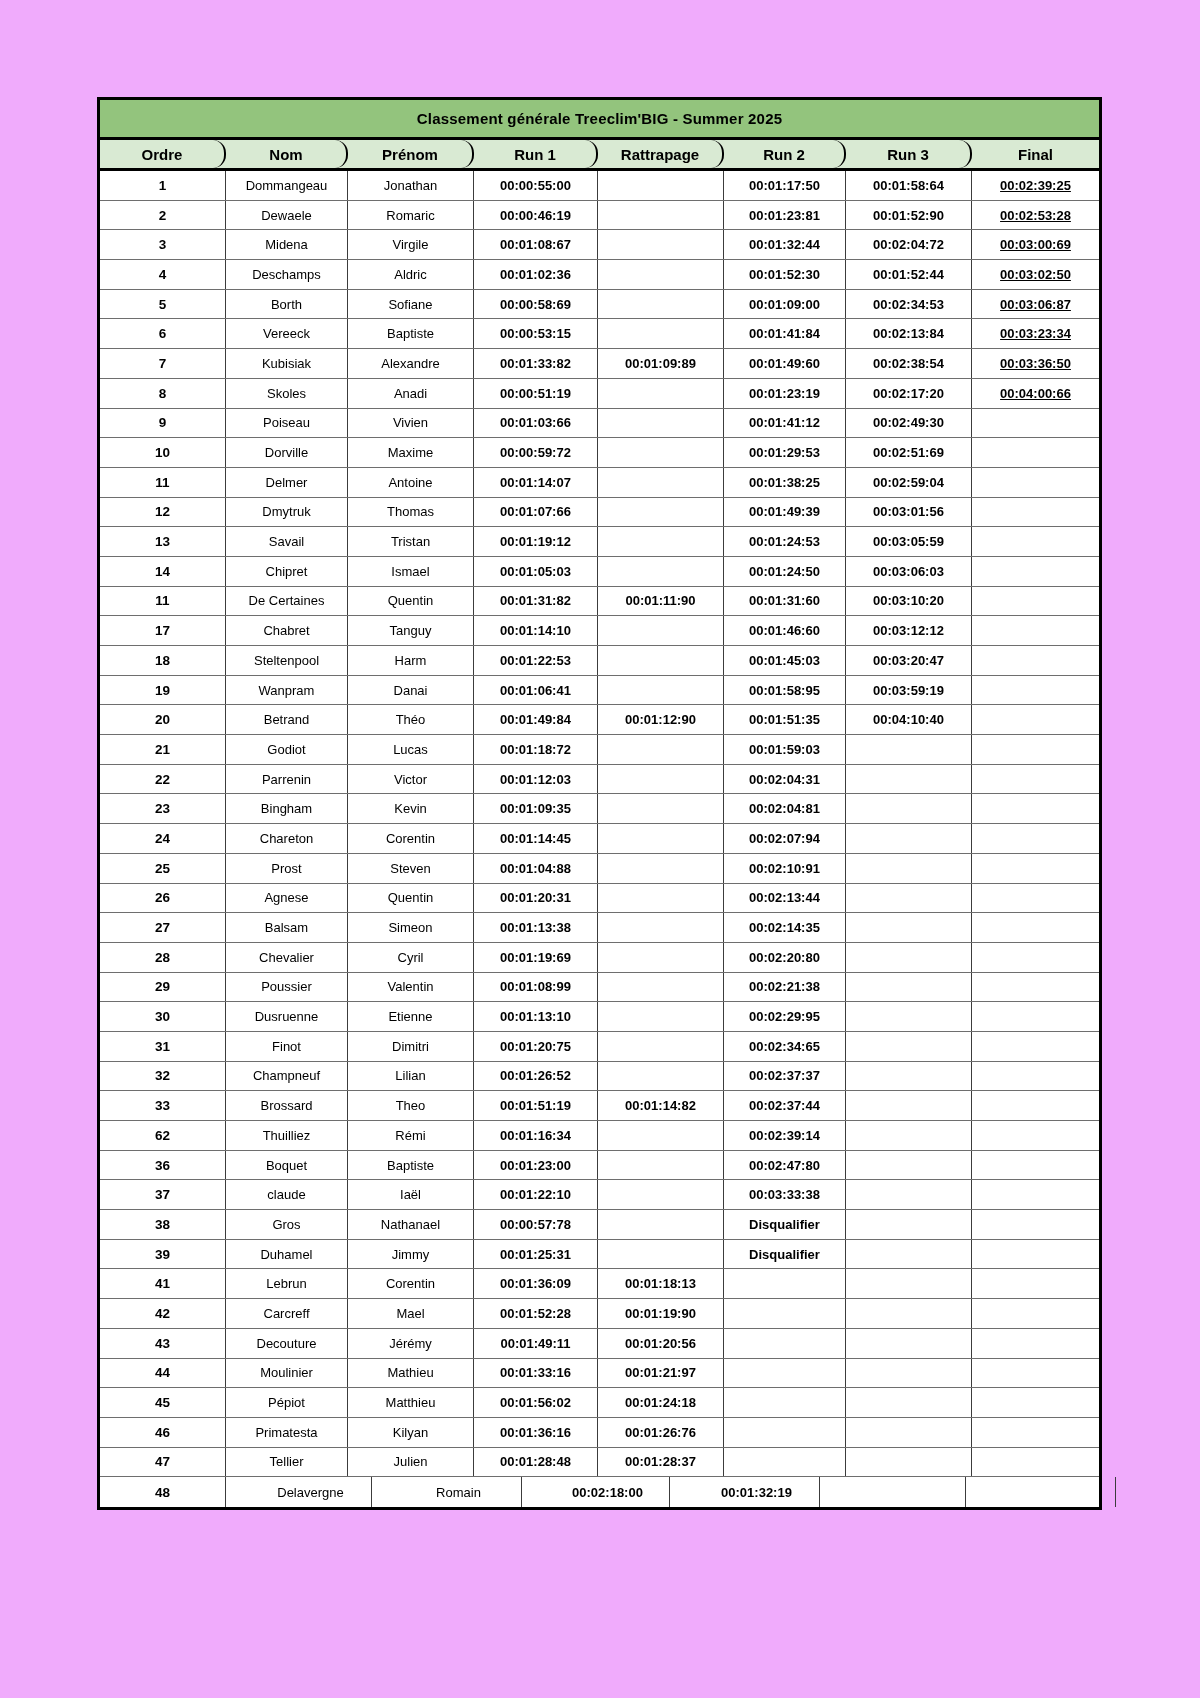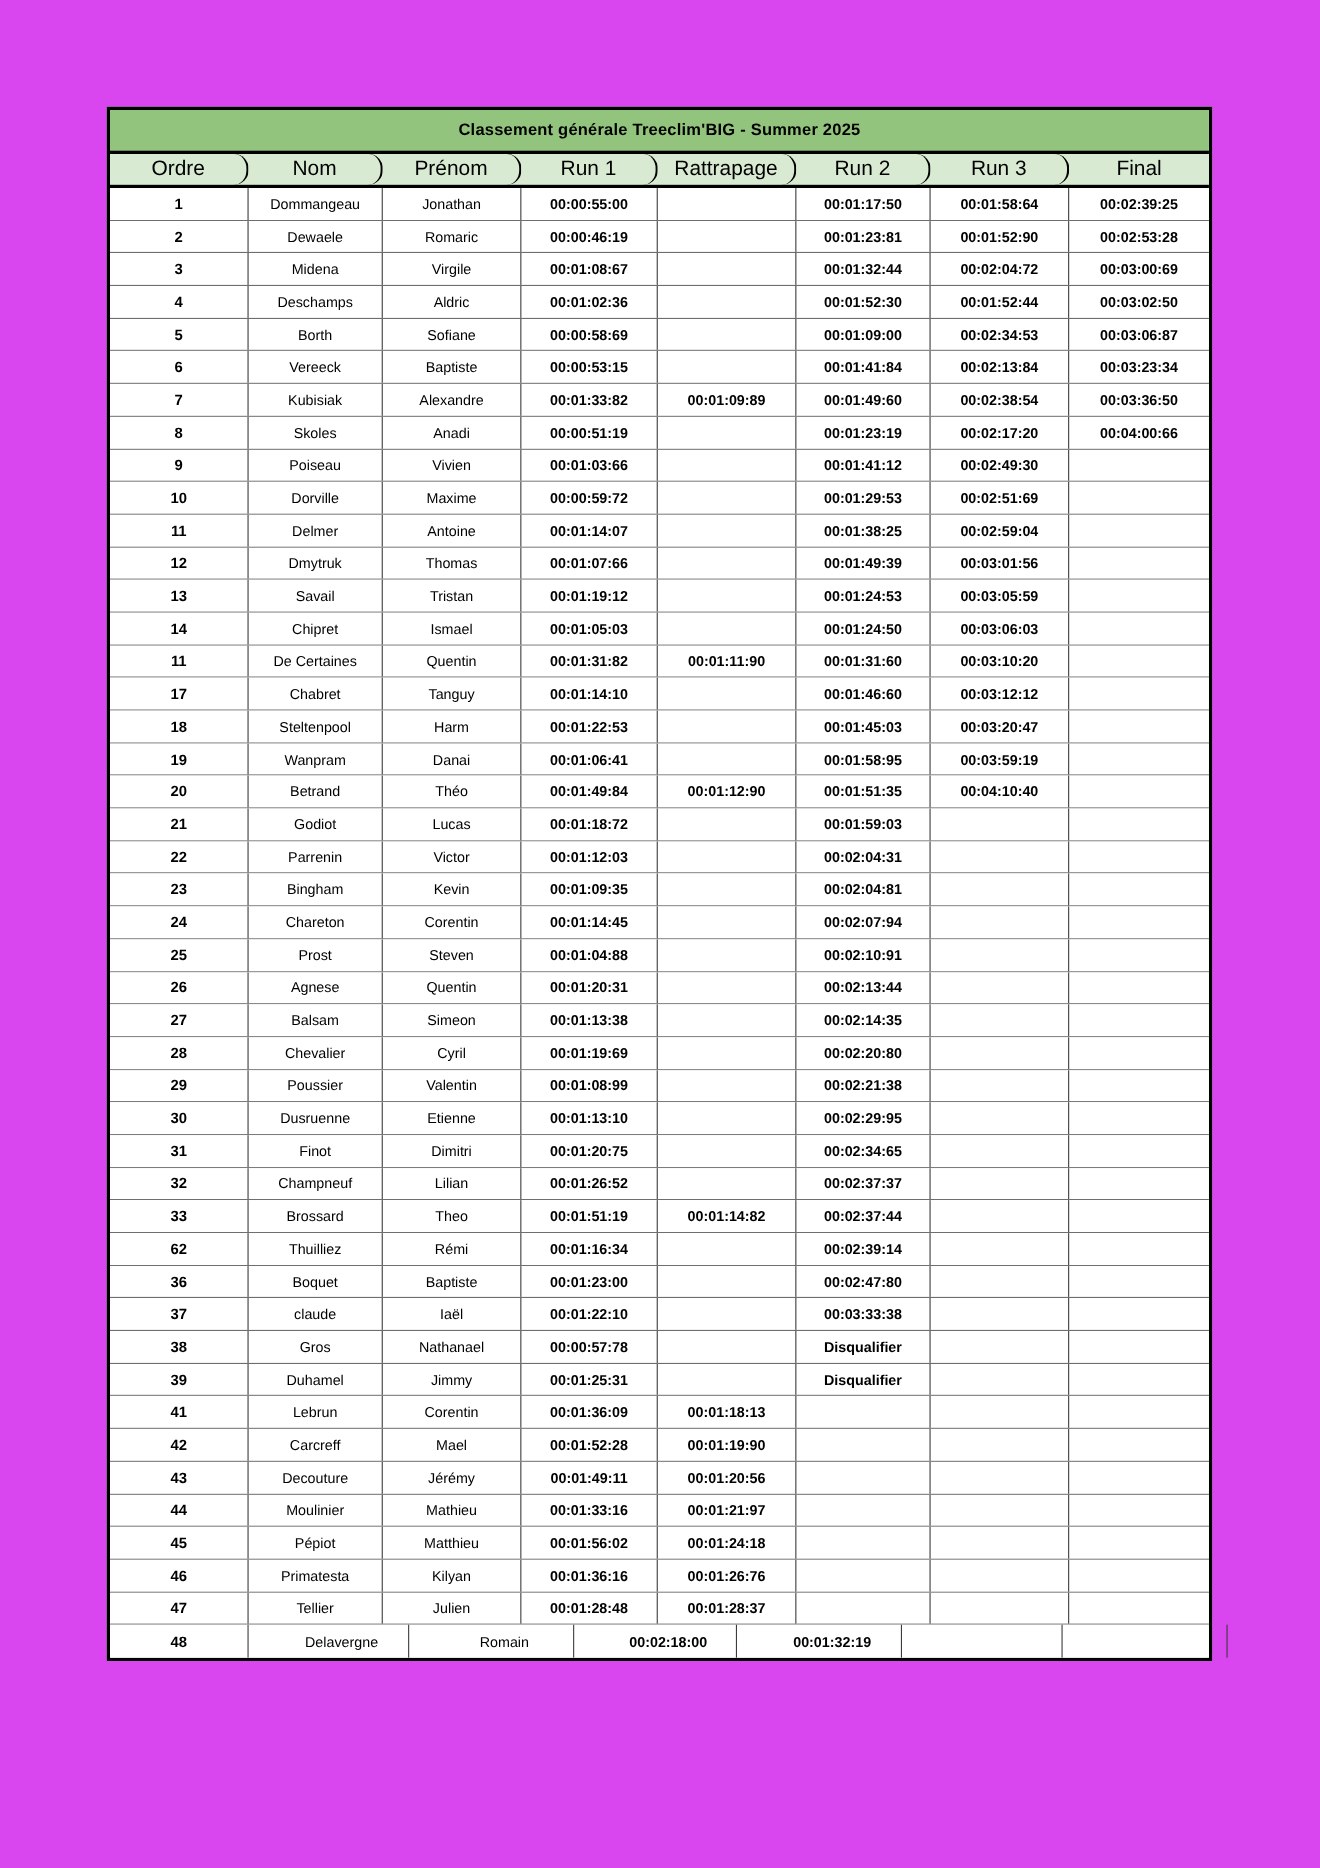--- a/index.html
+++ b/index.html
@@ -6,21 +6,21 @@
     margin: 0;
     padding: 0;
     background: #ffffff;
     font-family: "Liberation Sans", sans-serif;
     color: #000;
   }
   .page {
     position: relative;
     width: 1200px;
     height: 1698px;
-    background: #d946ef;
+    background: #f0abfc;
     overflow: hidden;
   }
   .sheet-table {
     position: absolute;
     left: 97px;
     top: 97px;
     width: 1005px;
     border: 3px solid #000;
     background: #fff;
     box-sizing: border-box;
@@ -42,22 +42,22 @@
     grid-template-columns: 126px 122px 126px 124px 126px 122px 126px auto;
     height: 31px;
     box-sizing: border-box;
     background: var(--header-bg, #d9ead3);
     border-bottom: 3px solid #000;
   }
   .hcell {
     display: flex;
     align-items: center;
     justify-content: center;
-    font-weight: normal;
-    font-size: 19px;
+    font-weight: bold;
+    font-size: 15px;
     border-right: 2px solid #000;
     box-sizing: border-box;
     border-radius: 13px;
   }
   .hcell:last-child { border-right: none; }
   .tbody-rows { width: 100%; }
   .trow {
     display: grid;
     grid-template-columns: 126px 122px 126px 124px 126px 122px 126px auto;
     height: 29.7px;
@@ -69,21 +69,21 @@
   .cell {
     display: flex;
     align-items: center;
     justify-content: center;
     font-size: 13px;
     border-right: 1.6px solid #3c3c3c;
     box-sizing: border-box;
     white-space: nowrap;
     overflow: hidden;
   }
-  .cell:last-child { border-right: none; }
+  .cell:last-child { border-right: none; text-decoration: underline; }
   .cell.ordre { font-weight: bold; font-size: 13.5px; }
   .cell.name { font-weight: normal; }
   .cell.time { font-weight: bold; }
 </style>
 </head>
 <body>
 
 <div class="page">
   <div class="sheet-table">
     <div class="title-bar">Classement générale Treeclim'BIG - Summer 2025</div>

